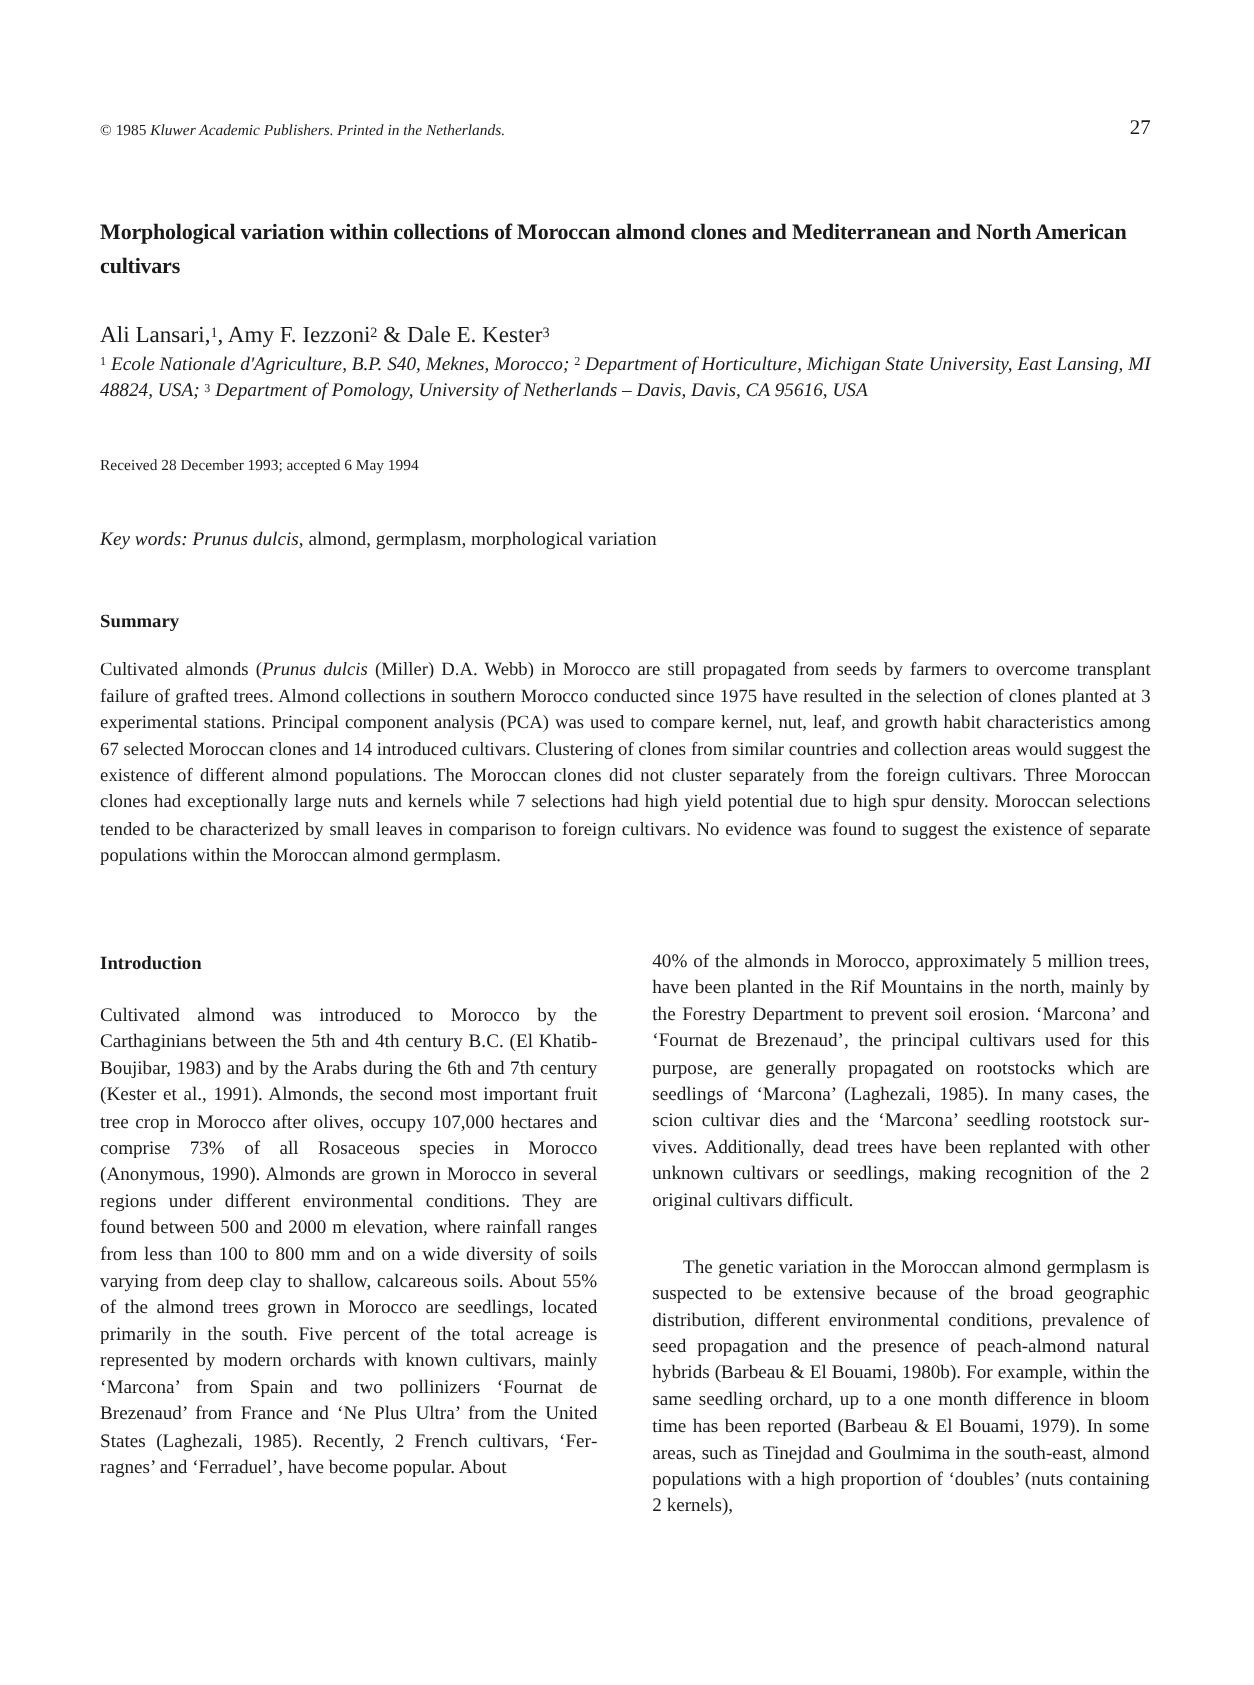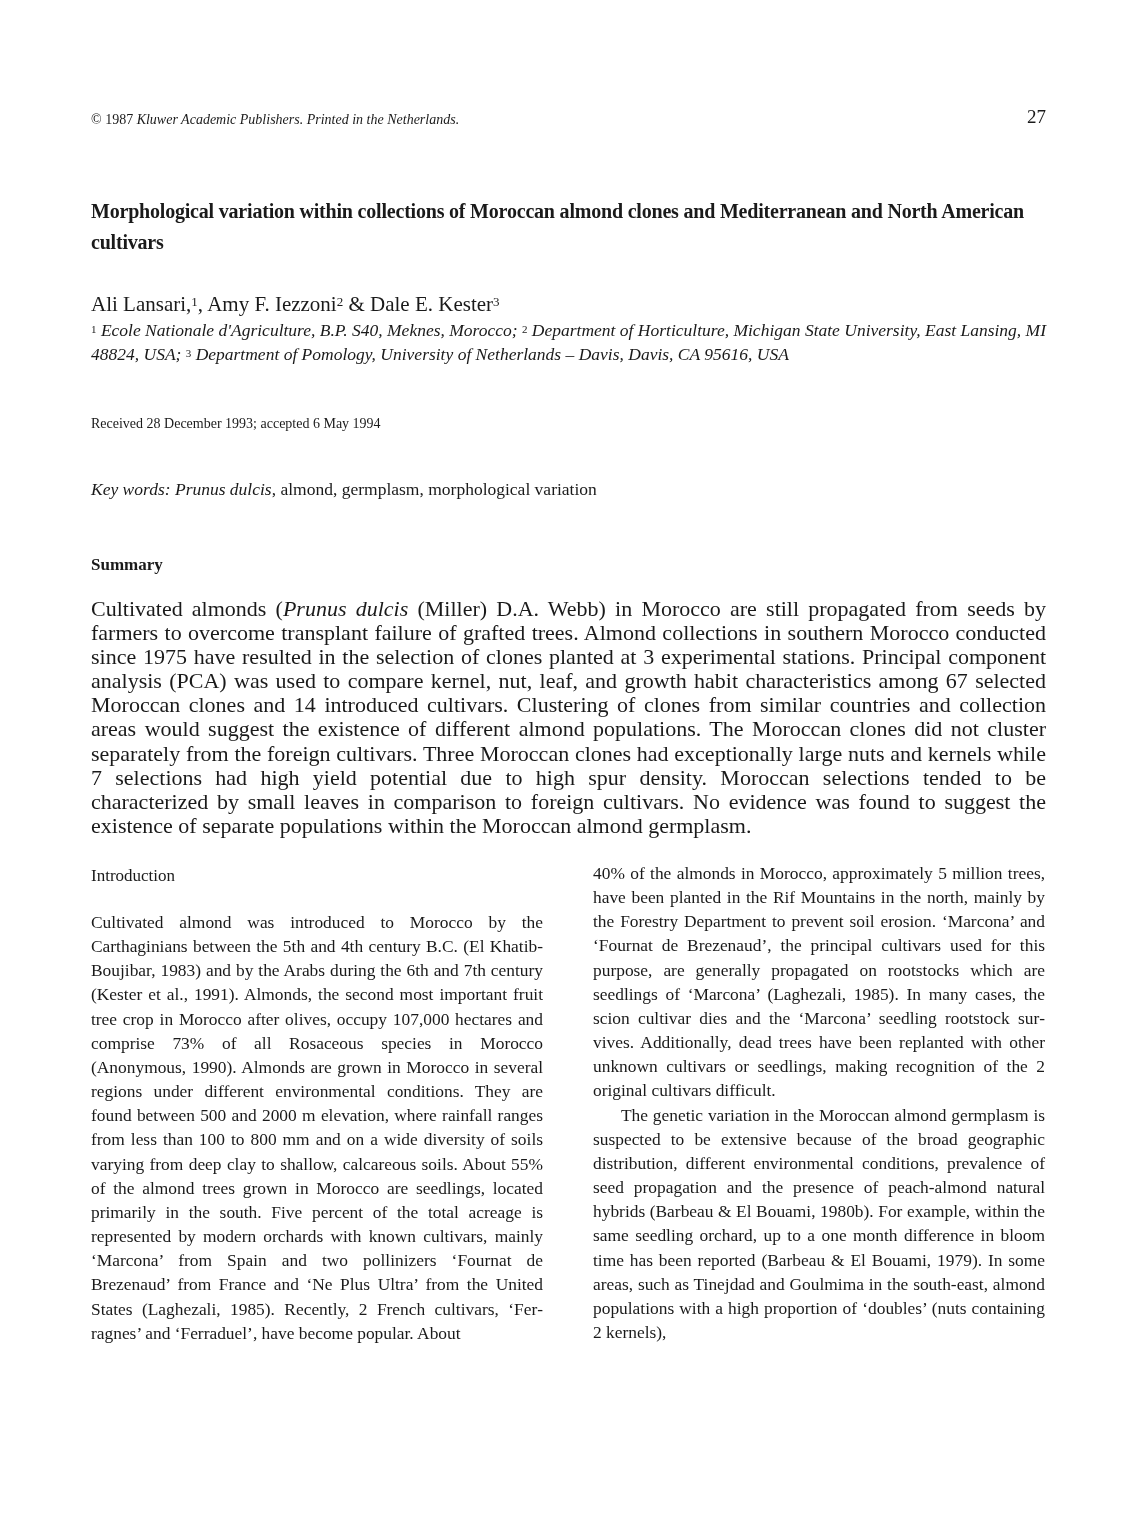--- a/index.html
+++ b/index.html
@@ -21,38 +21,38 @@
     left: 91px; top: 318px; width: 955px;
     font-size: 17.5px; line-height: 24px; font-style: italic; text-align: justify;
   }
   .affil sup { font-size: 11px; font-style: normal; vertical-align: top; position: relative; top: -1px; }
   .received { left: 91px; top: 416px; font-size: 14px; }
   .keywords { left: 91px; top: 479px; font-size: 17.5px; }
   .keywords i { font-style: italic; }
   .h-summary { left: 91px; top: 555px; font-size: 17px; font-weight: bold; }
   .summary {
     left: 91px; top: 597px; width: 955px;
-    font-size: 22px; line-height: 24.1px; text-align: justify;
+    font-size: 17px; line-height: 24.1px; text-align: justify;
   }
-  .h-intro { left: 91px; top: 866px; font-size: 17px; font-weight: normal; }
+  .h-intro { left: 91px; top: 866px; font-size: 17px; font-weight: bold; }
   .col {
     width: 452px; font-size: 17.4px; line-height: 24.15px; text-align: justify;
     hyphens: manual;
   }
   .col p { margin: 0; }
-  .col p.indent { text-indent: 28px; }
+  .col p.indent { text-indent: 28px; margin-top: 36px; }
   .col-left { left: 91px; top: 910px; }
   .col-right { left: 593px; top: 861px; }
 </style>
 </head>
 <body>
 
 <div class="abs journal">
   <div>
-    <span>©</span><span> 1987 </span><i>Kluwer Academic Publishers. Printed in the Netherlands.</i>
+    <span>©</span><span> 1985 </span><i>Kluwer Academic Publishers. Printed in the Netherlands.</i>
   </div>
 </div>
 
 <div class="abs pageno">27</div>
 
 <h1 class="abs title" style="margin:0">Morphological variation within collections of Moroccan almond clones and Mediterranean and North American cultivars</h1>
 
 <div class="abs authors">
   <span>Ali Lansari,</span><sup>1</sup><span>, </span><span>Amy F. Iezzoni</span><sup>2</sup><span> &amp; </span><span>Dale E. Kester</span><sup>3</sup>
 </div>

